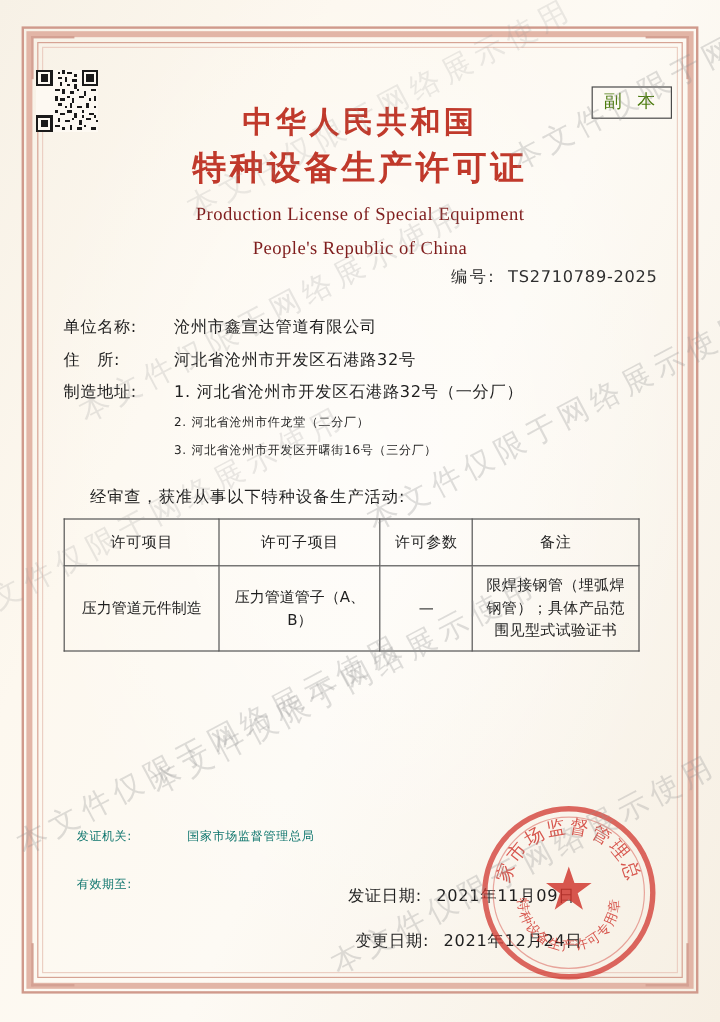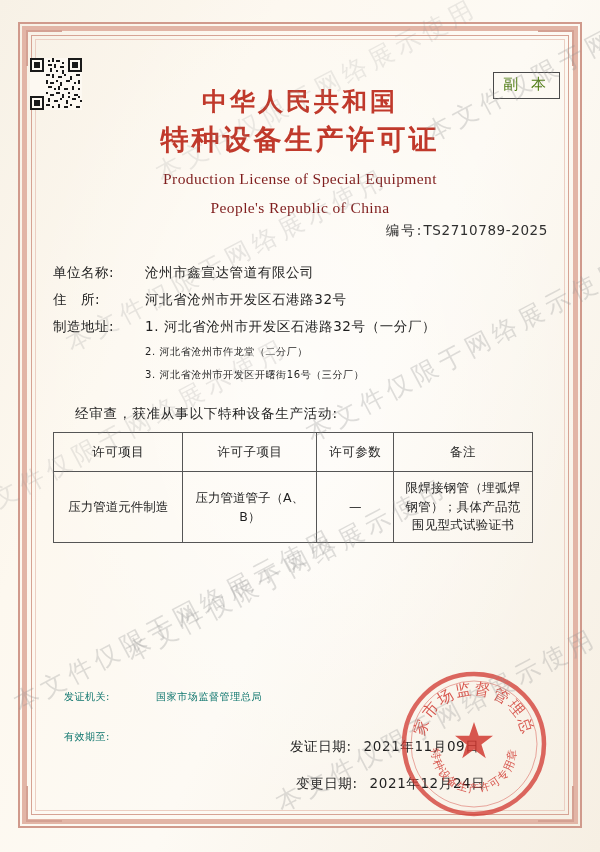--- a/index.html
+++ b/index.html
@@ -121,21 +121,21 @@
   #serial {
     position: absolute;
     right: 52px;
     top: 222px;
     font-size: 13.5px;
     color: #2f2f2f;
     letter-spacing: 1px;
     font-family: "DejaVu Sans", sans-serif;
   }
   #serial .lab { letter-spacing: 2px; }
-  #serial .val { margin-left: 0; letter-spacing: 0.6px; }
+  #serial .val { margin-left: 10px; letter-spacing: 0.6px; }
 
   
   #info {
     position: absolute;
     left: 53px;
     top: 264px;
     width: 500px;
     font-size: 13.5px;
     color: #1f1f1f;
     font-family: "DejaVu Sans", sans-serif;

